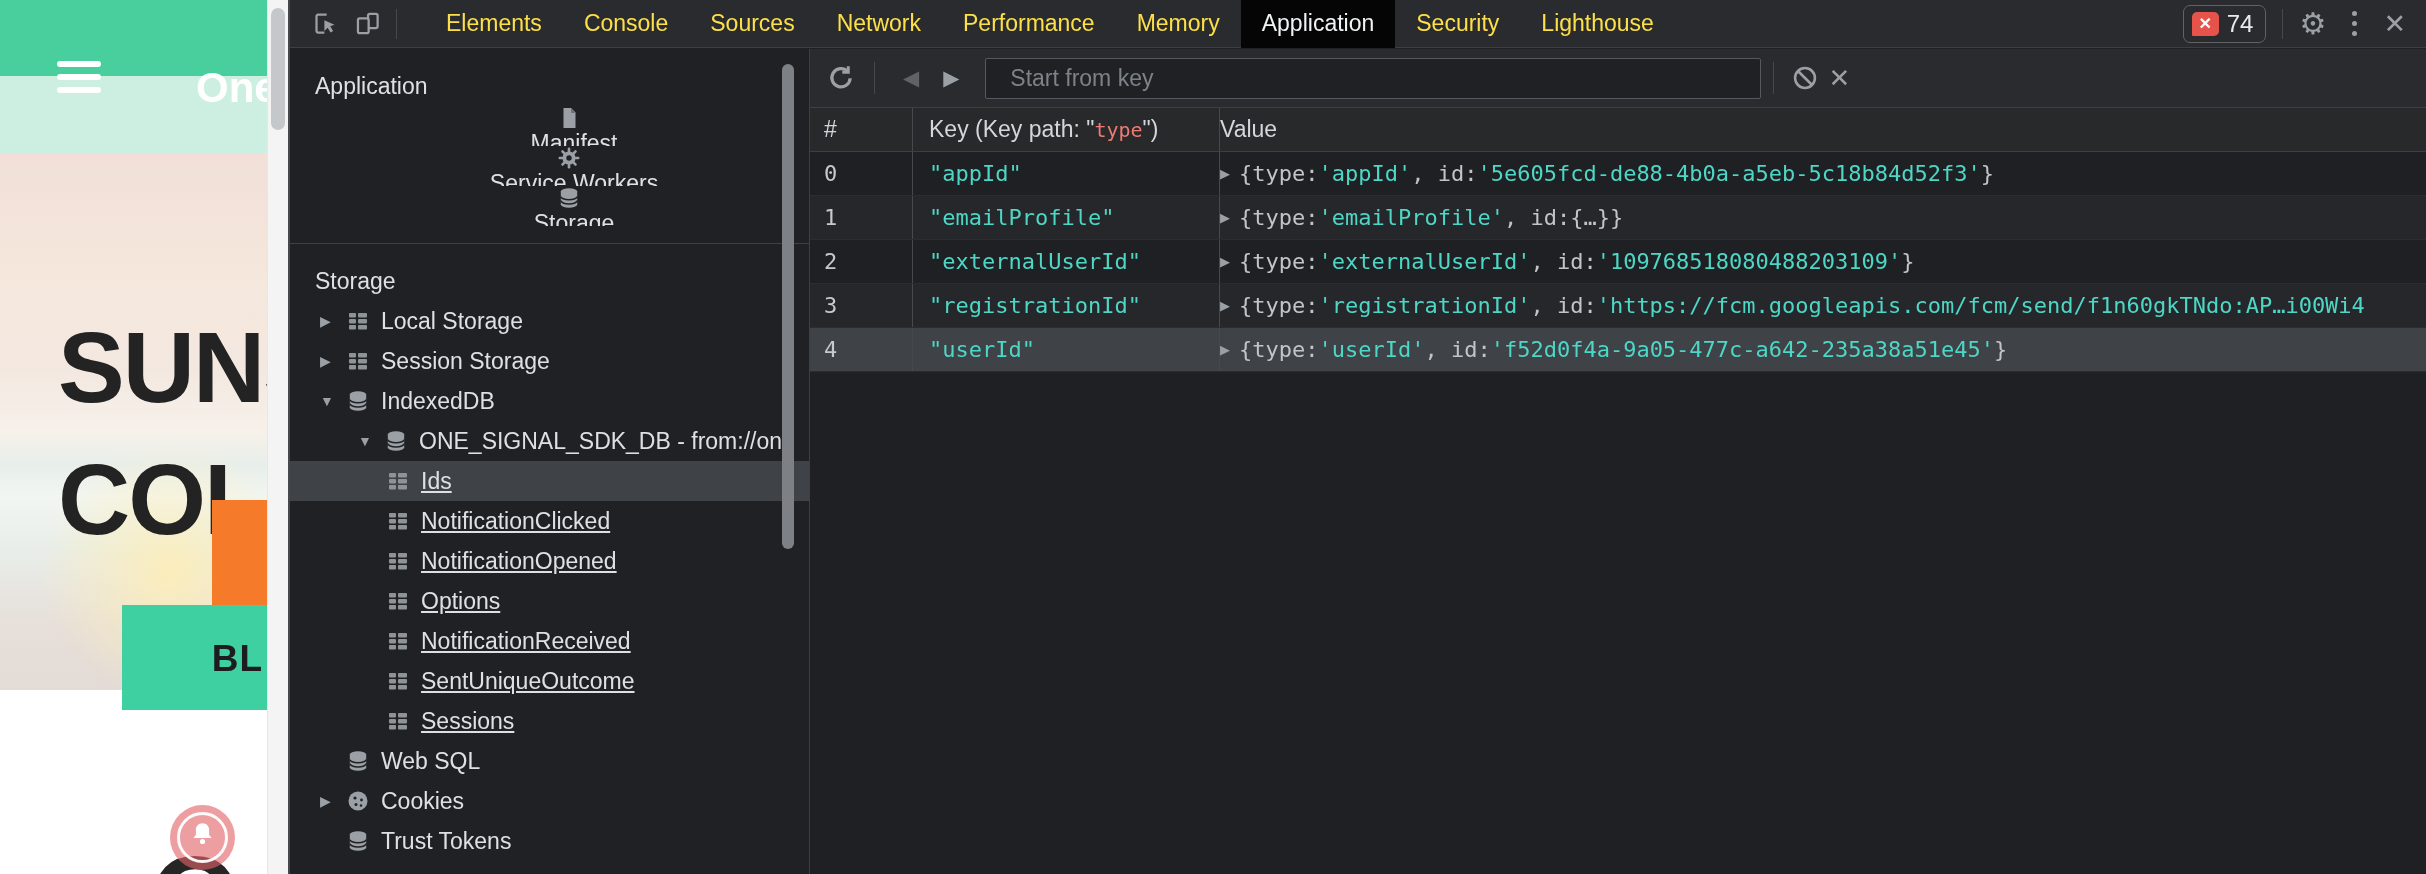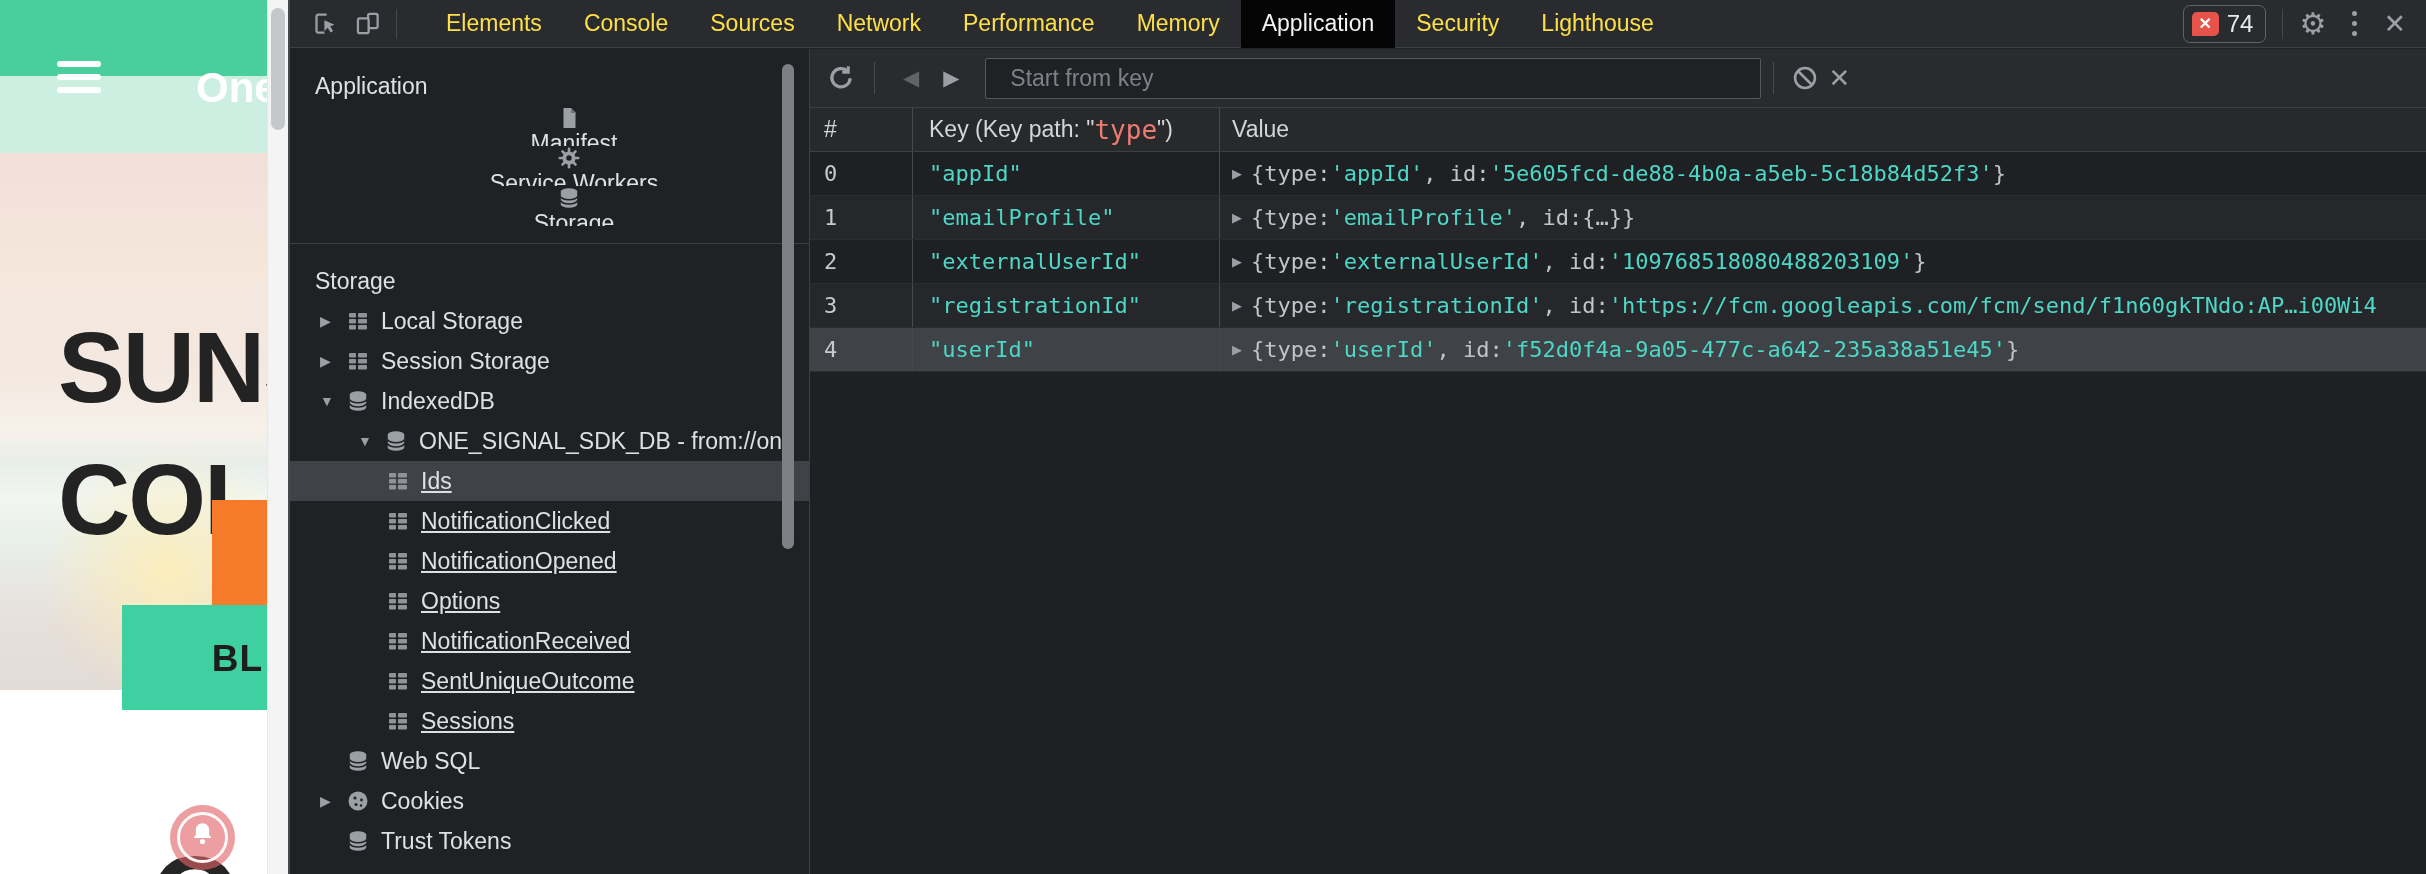--- a/index.html
+++ b/index.html
@@ -88,22 +88,22 @@
     width:776px; height:41px; background:#202124; border:1px solid #55585c; border-radius:2px;
     color:#e8eaed; font-size:23px; padding:0 24px; outline:none; font-family:"Liberation Sans",sans-serif;
   }
   .key-input::placeholder { color:#7d8288; }
   .pt-sep2 { width:1px; height:32px; background:#47484a; margin:0 14px 0 12px; }
 
   
   .tbl-head { height:44px; background:#28292b; border-bottom:1px solid #3c4043; display:flex; font-size:23px; color:#d3d7da; align-items:center; }
   .col-idx { width:102px; flex:none; padding-left:14px; overflow:hidden; }
   .col-key { width:307px; flex:none; padding-left:16px; border-left:1px solid #47494c; align-self:stretch; display:flex; align-items:center; overflow:hidden; white-space:nowrap; }
-  .col-val { flex:1; padding-left:12px; border-left:1px solid #47494c; align-self:stretch; display:flex; align-items:center; overflow:hidden; white-space:nowrap; }
-  .kp { font-family:"DejaVu Sans Mono",monospace; font-size:26px; color:#ee7b72; }
+  .col-val { flex:1; padding-left:0; border-left:1px solid #47494c; align-self:stretch; display:flex; align-items:center; overflow:hidden; white-space:nowrap; }
+  .kp { font-family:"DejaVu Sans Mono",monospace; font-size:20px; color:#ee7b72; }
   .tbl-row { height:44px; display:flex; align-items:stretch; font-family:"DejaVu Sans Mono",monospace; font-size:22px; cursor:pointer; border-bottom:1px solid #2c2d30; }
   .tbl-row > div { display:flex; align-items:center; }
   .row-even { background:#1f2023; }
   .row-odd  { background:#26272b; }
   .row-sel  { background:#3f4246; }
   .idx { color:#c7cacd; }
   .kstr { color:#4dd7c6; }
   .tri { font-size:13px; color:#9aa0a6; margin-right:9px; flex:none; font-family:"Liberation Sans",sans-serif; }
   .v-plain { color:#c0c5c9; }
   .v-str { color:#4dd7c6; }

